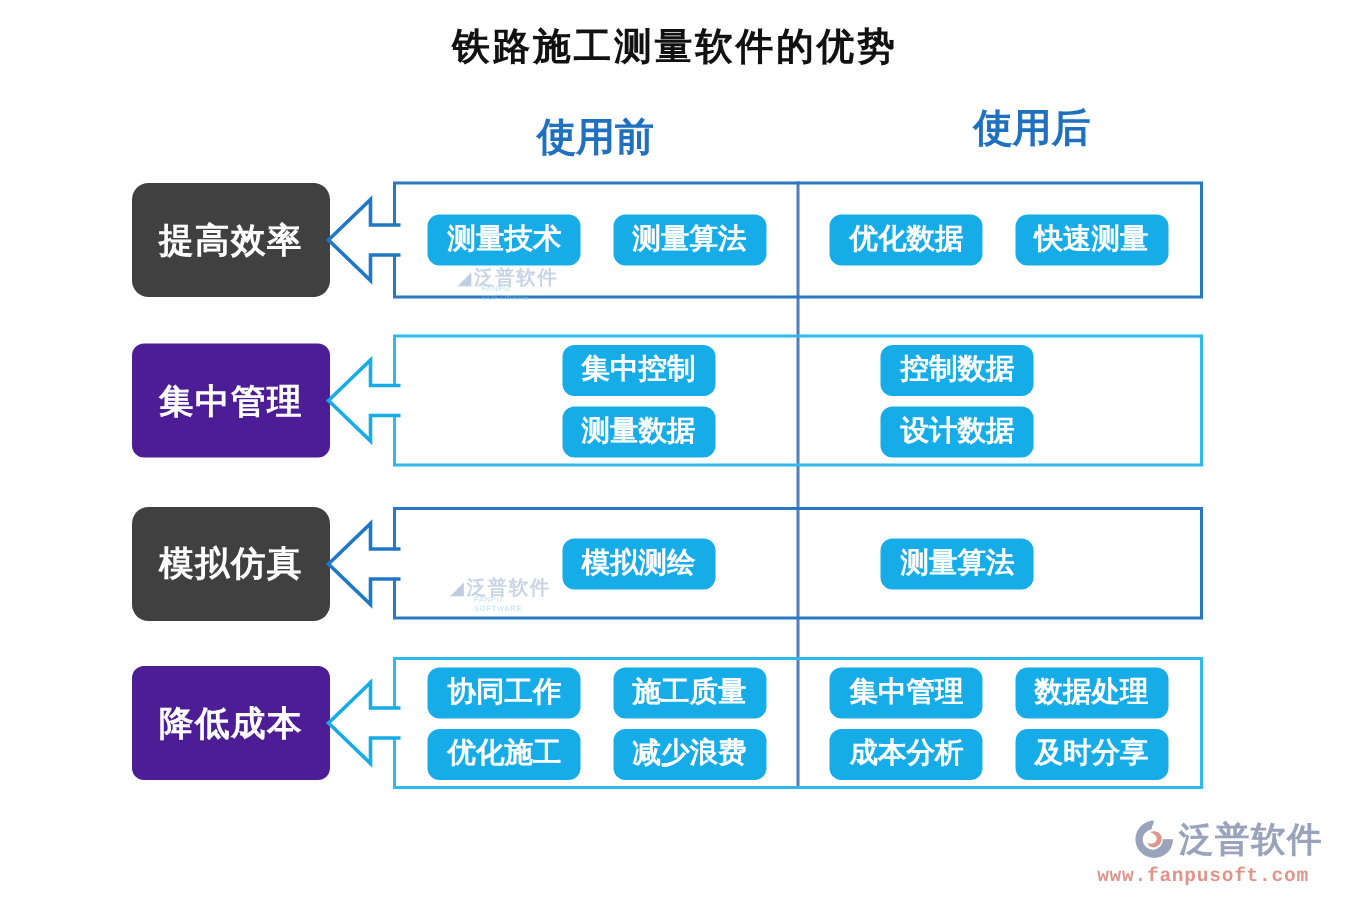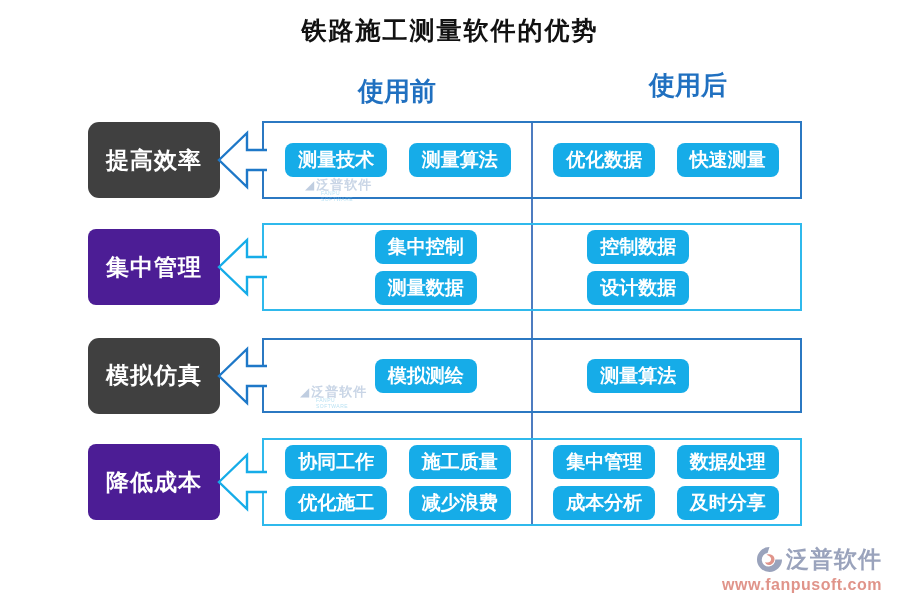--- a/index.html
+++ b/index.html
@@ -43,22 +43,22 @@
            pointer-events:none;}
   .mini-wm .wm-ico{color:#8CA5C8;font-size:12px;}
   .mini-wm .wm-text{color:#9DB4D2;font-size:13px;font-weight:bold;letter-spacing:1px;}
   .mini-wm .wm-sub{position:absolute;left:16px;top:14px;font-size:5px;color:#7EC8E8;
                    letter-spacing:0.5px;}
 
   .footer-logo{position:absolute;right:18px;top:544px;width:160px;
                font-family:"Liberation Sans","DejaVu Sans",sans-serif;}
   .logo-line{display:flex;align-items:center;justify-content:flex-end;gap:3px;}
   .logo-name{font-size:23px;font-weight:bold;color:#9AA3BC;letter-spacing:1px;}
-  .logo-url{text-align:center;font-size:16px;font-weight:bold;color:#E0948A;
-            letter-spacing:0.5px;margin-top:1px;}
+  .logo-url{text-align:center;font-size:13px;font-weight:bold;color:#E0948A;
+            letter-spacing:0.5px;margin-top:1px;font-family:Liberation Mono, monospace;}
 </style>
 </head>
 <body>
 
 <div id="page">
 
   <div class="title">铁路施工测量软件的优势</div>
 
   <div class="col-header before">使用前</div>
   <div class="col-header after">使用后</div>

